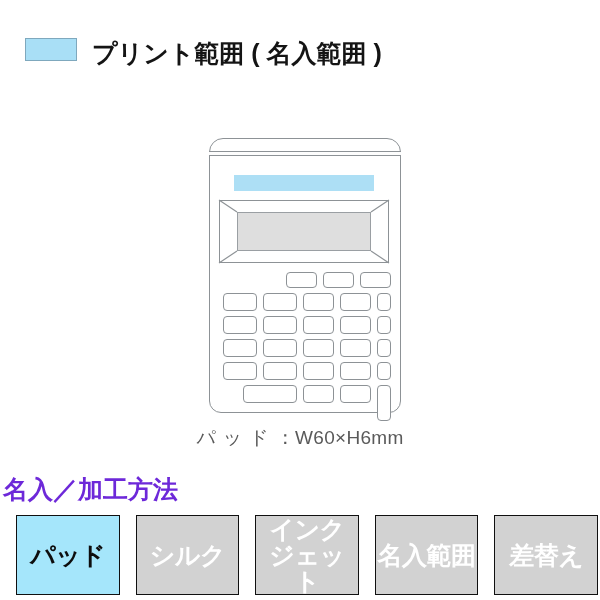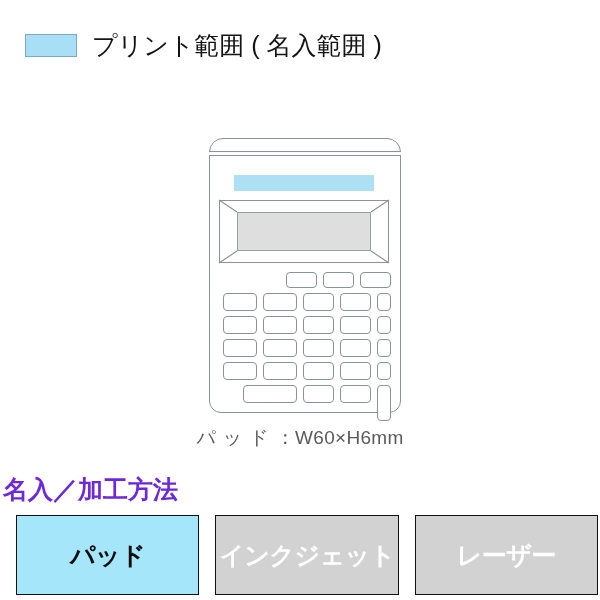--- a/index.html
+++ b/index.html
@@ -28,25 +28,26 @@
   .legend-swatch {
     width: 52px;
     height: 23px;
     background: #a9dff6;
     border: 1px solid #7fa8bd;
     box-sizing: border-box;
     flex: 0 0 auto;
   }
   .legend-label {
     font-size: 25px;
-    font-weight: normal;
+    font-weight: bold;
     color: #141414;
     letter-spacing: 0px;
     white-space: nowrap;
     line-height: 1;
+    margin-top: 8px;
   }
 
   
   .product-figure {
     position: absolute;
     left: 0;
     top: 112px;
     width: 564px;
     height: 340px;
   }
@@ -257,18 +258,24 @@
 
 </div>
 
 <div class="method-heading">名入／加工方法</div>
 
 <div class="method-tabs">
   <div class="method-tab active">
     <span class="tab-text">パッド</span>
   </div>
   <div class="method-tab">
+    <span class="tab-text">シルク</span>
+  </div>
+  <div class="method-tab">
     <span class="tab-text">インクジェット</span>
   </div>
   <div class="method-tab">
-    <span class="tab-text">レーザー</span>
+    <span class="tab-text">名入範囲</span>
+  </div>
+  <div class="method-tab">
+    <span class="tab-text">差替え</span>
   </div>
 </div>
 
 </body></html>

